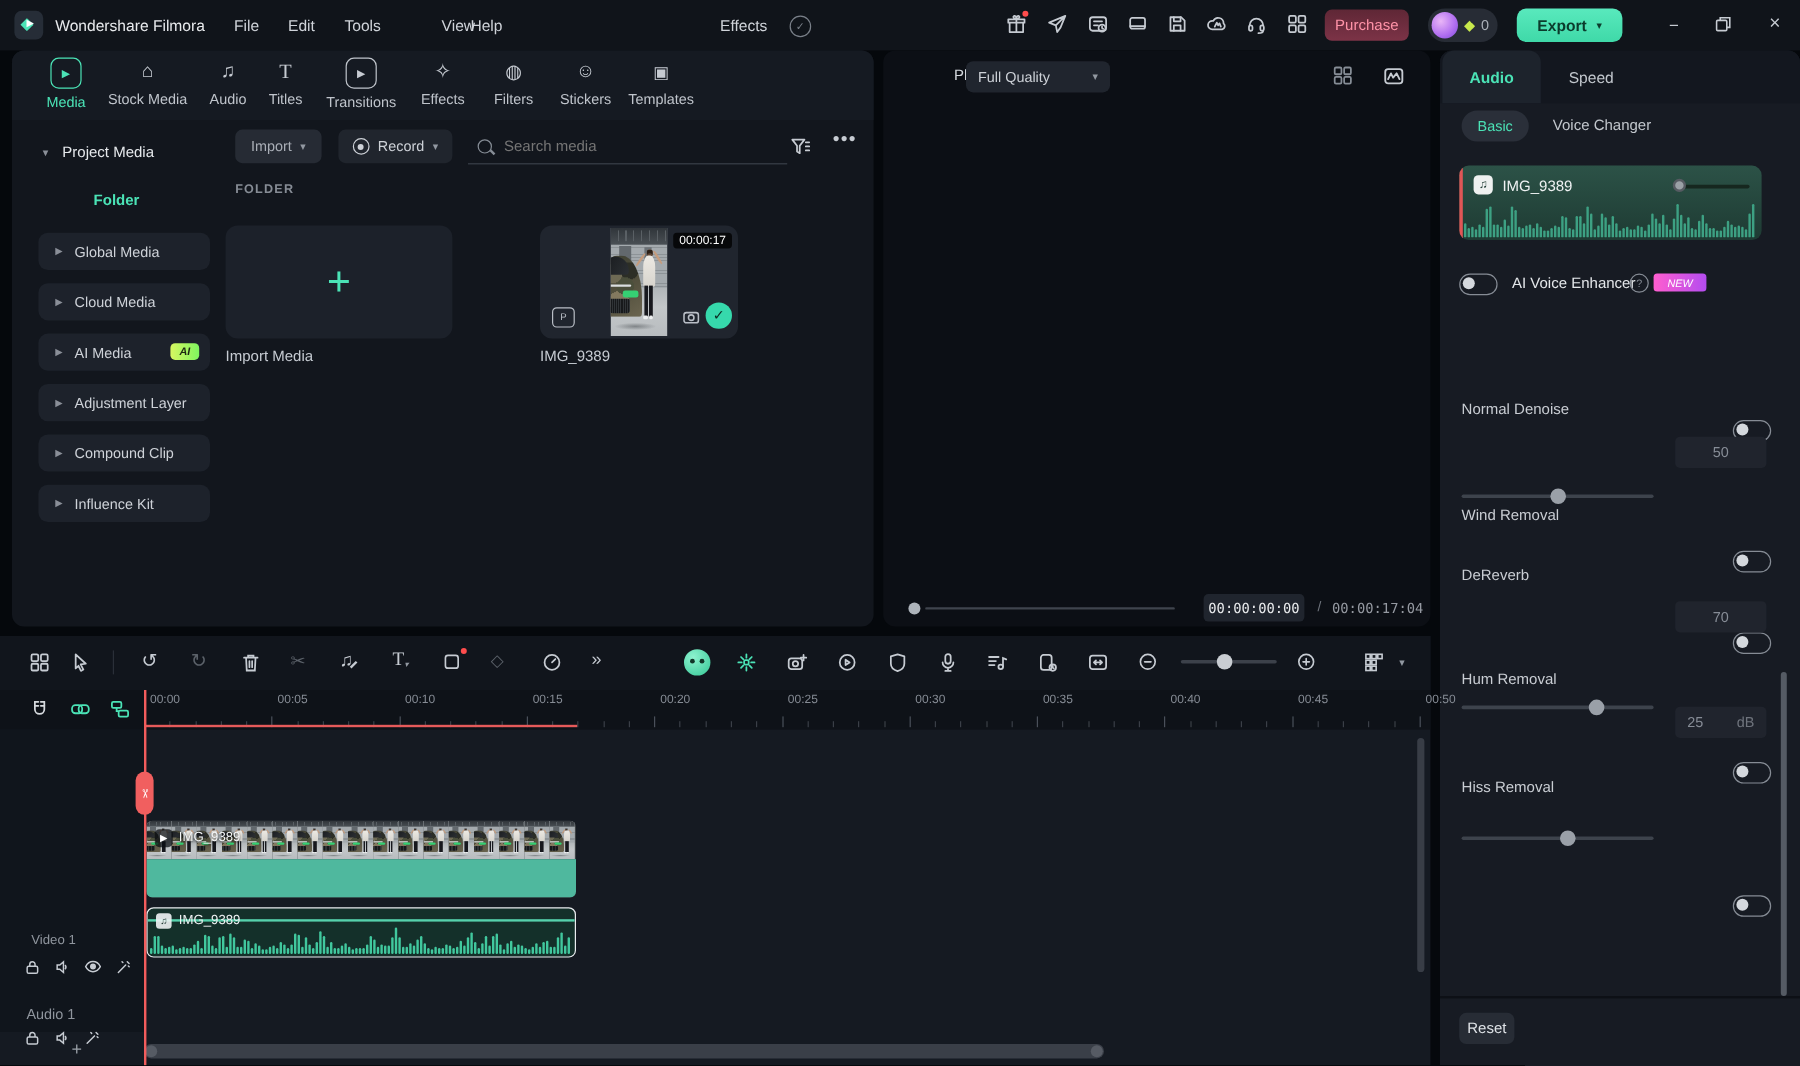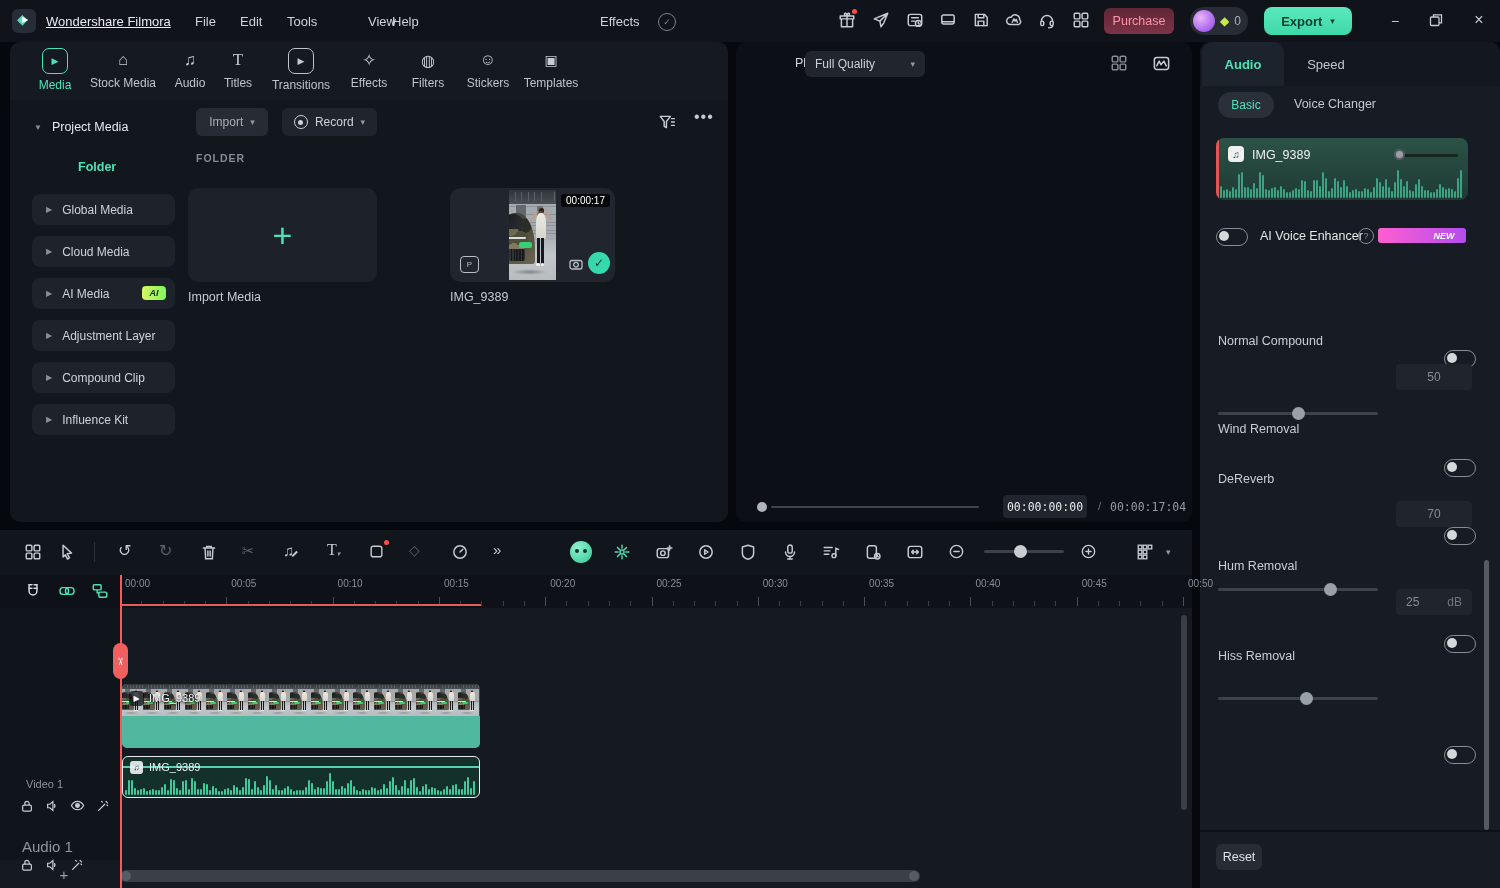--- a/index.html
+++ b/index.html
@@ -63,21 +63,21 @@
 </head>
 <body>
 
 <div id="app">
 
   <div class="a row" style="left:0;top:0;width:1500px;height:42px;background:#10141a;">
     <div class="a" style="left:12px;top:9px;width:24px;height:24px;border-radius:6px;background:#262d37;">
       <span class="a" style="left:5px;top:2px;font-size:14px;color:#4be3b6;">◆</span>
       <span class="a" style="left:10px;top:6px;font-size:8px;color:#fff;">▶</span>
     </div>
-    <span class="a" style="left:46px;top:14px;font-size:13px;color:#e8eaed;text-decoration:underline;">Wondershare Filmora</span>
+    <span class="a" style="left:46px;top:14px;font-size:13px;color:#e8eaed;">Wondershare Filmora</span>
     <span class="a" style="left:195px;top:14px;font-size:13px;">File</span>
     <span class="a" style="left:240px;top:14px;font-size:13px;">Edit</span>
     <span class="a" style="left:287px;top:14px;font-size:13px;">Tools</span>
     <span class="a" style="left:340px;top:14px;font-size:13px;margin-left:28px;">View</span>
     <span class="a" style="left:392px;top:14px;font-size:13px;">Help</span>
 
     <span class="a" style="left:600px;top:14px;font-size:13px;color:#cfd3d9;">Effects</span>
     <span class="a ic" style="left:658px;top:13px;width:16px;height:16px;border:1.3px solid #7a8089;border-radius:50%;font-size:9px;color:#7a8089;">✓</span>
 
     <span class="a ic" style="left:838px;top:11px;">
@@ -233,20 +233,26 @@
     <div class="a btn" style="left:186px;top:66px;width:72px;height:28px;">
       <span style="font-size:12px;color:#a9aeb6;">Import</span>
         <span class="chev">▾</span>
     </div>
     <div class="a btn" style="left:272px;top:66px;width:95px;height:28px;background:#20252d;">
       <span style="width:12px;height:12px;border:1.4px solid #cdd1d7;border-radius:50%;display:flex;align-items:center;justify-content:center;">
           <i style="width:5px;height:5px;border-radius:50%;background:#cdd1d7;"></i>
         </span>
       <span style="font-size:12px;">Record</span>
         <span class="chev">▾</span>
+    </div>
+    <div class="a row" style="left:380px;top:66px;width:266px;height:28px;border-bottom:1px solid #3a404a;gap:8px;">
+      <span style="width:10px;height:10px;border:1.5px solid #868d96;border-radius:50%;position:relative;margin-left:8px;">
+          <i style="position:absolute;left:9px;top:9px;width:5px;height:1.5px;background:#868d96;transform:rotate(45deg);display:block;"></i>
+        </span>
+      <input style="background: transparent; border: 0px; color: rgb(207, 211, 217); font-size: 12.5px; width: 210px; font-family: &quot;Liberation Sans&quot;, sans-serif;" placeholder="Search media">
     </div>
     <span class="a ic" style="left:648px;top:71px;">
       <svg width="18" height="18" viewBox="0 0 16 16" fill="none" stroke="currentColor" stroke-width="1.3" stroke-linecap="round" stroke-linejoin="round">
           <path d="M2 3h9L7.5 7.5V13l-2-1.2V7.5z"></path>
           <path d="M12 5h2.5M12 8h2.5M12 11h2.5"></path>
         </svg>
     </span>
     <span class="a" style="left:684px;top:66px;font-size:16px;letter-spacing:1px;color:#c6cbd2;">•••</span>
 
     <span class="a" style="left:186px;top:110px;font-size:10.5px;font-weight:700;letter-spacing:1px;color:#868c95;">FOLDER</span>
@@ -461,24 +467,24 @@
           <i style="flex: 0 0 2px; margin-right: 1px; background: rgb(61, 161, 131); height: 20px; border-radius: 1px; display: block;"></i>
           <i style="flex: 0 0 2px; margin-right: 1px; background: rgb(61, 161, 131); height: 28.5px; border-radius: 1px; display: block;"></i>
         </div>
     </div>
 
     <div class="a toggle" style="left:16px;top:186px;">
         <i></i>
       </div>
     <span class="a" style="left:60px;top:187px;font-size:12.5px;color:#e4e7ea;">AI Voice Enhancer</span>
     <span class="a ic" style="left:158px;top:186px;width:14px;height:14px;border:1.2px solid #868c95;border-radius:50%;font-size:9px;color:#868c95;">?</span>
-    <span class="a" style="left:178px;top:186px;width:44px;height:15px;border-radius:3px;background:linear-gradient(90deg,#ff5ecf,#b44cf0);color:#fff;font-size:9px;font-weight:700;font-style:italic;display:flex;align-items:center;justify-content:center;padding-left:44px;">NEW</span>
-
-
-    <span class="a lbl" style="left:18px;top:292px;">Normal Compound</span>
+    <span class="a" style="left:178px;top:186px;width:44px;height:15px;border-radius:3px;background:linear-gradient(90deg,#ff5ecf,#b44cf0);color:#fff;font-size:9px;font-weight:400;font-style:italic;display:flex;align-items:center;justify-content:center;">NEW</span>
+
+
+    <span class="a lbl" style="left:18px;top:292px;">Normal Denoise</span>
     <div class="a toggle" style="left:244px;top:290px;">
         <i></i>
       </div>
     <div class="a slider" style="left:18px;top:334px;width:160px;">
       <span class="knob" style="left: calc(50% - 6px);"></span>
     </div>
     <div class="a valbox" style="left:196px;top:322px;width:76px;height:26px;">
       <span>50</span>
     </div>
 
@@ -755,21 +761,21 @@
               <path d="M1.5 8C3 5 5.3 3.5 8 3.5S13 5 14.5 8C13 11 10.7 12.5 8 12.5 5.3 12.5 3 11 1.5 8z"></path>
               <circle cx="8" cy="8" r="2" fill="currentColor"></circle>
             </svg>
           </span>
         <span class="ic">
             <svg width="14" height="14" viewBox="0 0 16 16" fill="none" stroke="currentColor" stroke-width="1.4" stroke-linecap="round">
               <path d="M3 13l7-7M11.5 2.8l1.7 1.7M12.5 6.8l.8.8M6.5 2.8l.8.8"></path>
             </svg>
           </span>
       </div>
-      <span class="a" style="left:22px;top:230px;font-size:15px;color:#8f959d;">Audio 1</span>
+      <span class="a" style="left:22px;top:230px;font-size:12px;color:#8f959d;">Audio 1</span>
       <div class="a trackicons" style="left:20px;top:250px;">
         <span class="ic">
             <svg width="14" height="14" viewBox="0 0 16 16" fill="none" stroke="currentColor" stroke-width="1.4">
               <rect x="3" y="7" width="10" height="6.8" rx="1.5"></rect>
               <path d="M5.5 7V5.3a2.5 2.5 0 0 1 5 0V7"></path>
             </svg>
           </span>
         <span class="ic">
             <svg width="14" height="14" viewBox="0 0 16 16" fill="none" stroke="currentColor" stroke-width="1.4">
               <path d="M3 6v4h2.5L9 13V3L5.5 6z"></path>

